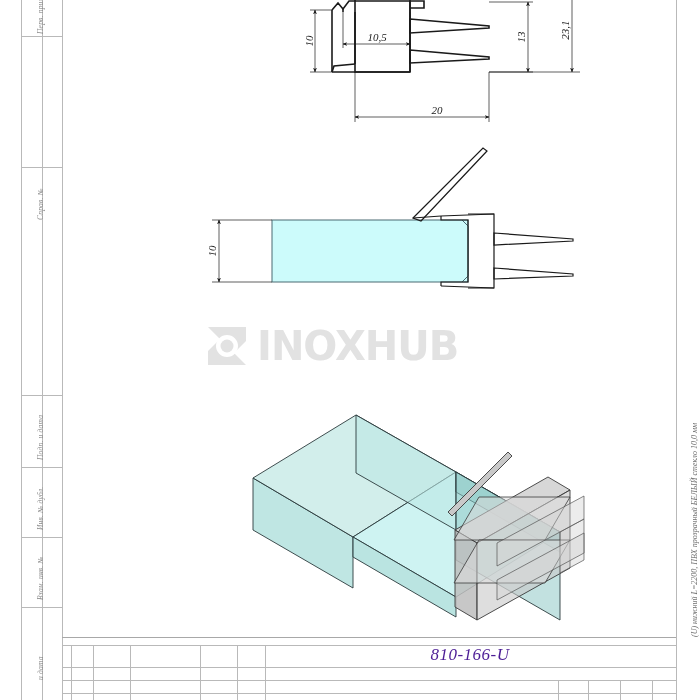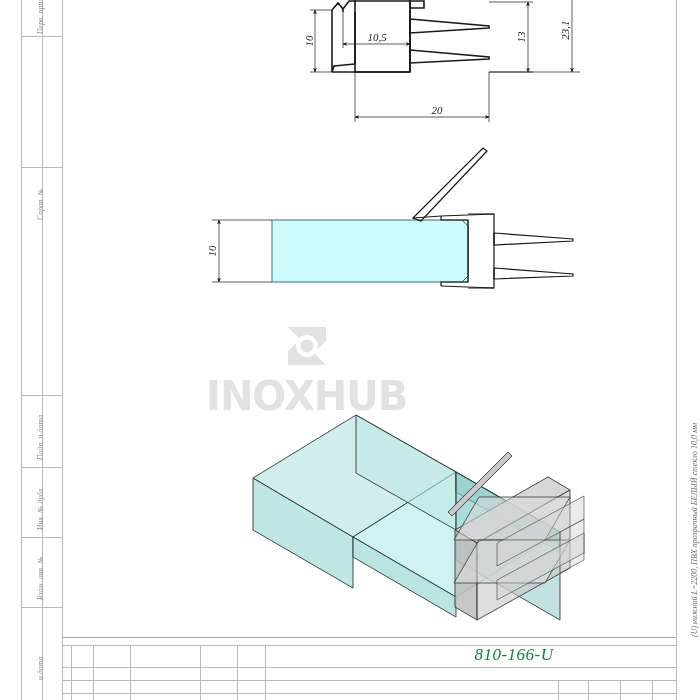--- a/index.html
+++ b/index.html
@@ -47,33 +47,31 @@
   }
 
   
   #partno{
     position:absolute;
     left:470px;top:655px;
     transform:translate(-50%,-50%);
     font-family:"Liberation Serif",serif;
     font-style:italic;
     font-size:17px;
-    color:#15803d;
+    color:#4c1d95;
     letter-spacing:.5px;
     white-space:nowrap;
-    margin-left:44px;
   }
 
   
   #wm{
     position:absolute;
     left:206px;top:325px;
     display:flex;align-items:center;gap:9px;
     pointer-events:none;
-    flex-direction:column;
   }
   #wm .wmtext{
     font-family:"DejaVu Sans",sans-serif;
     font-weight:bold;
     font-size:40px;
     color:#e2e2e2;
     letter-spacing:-1px;
     line-height:1;
   }
 </style>

